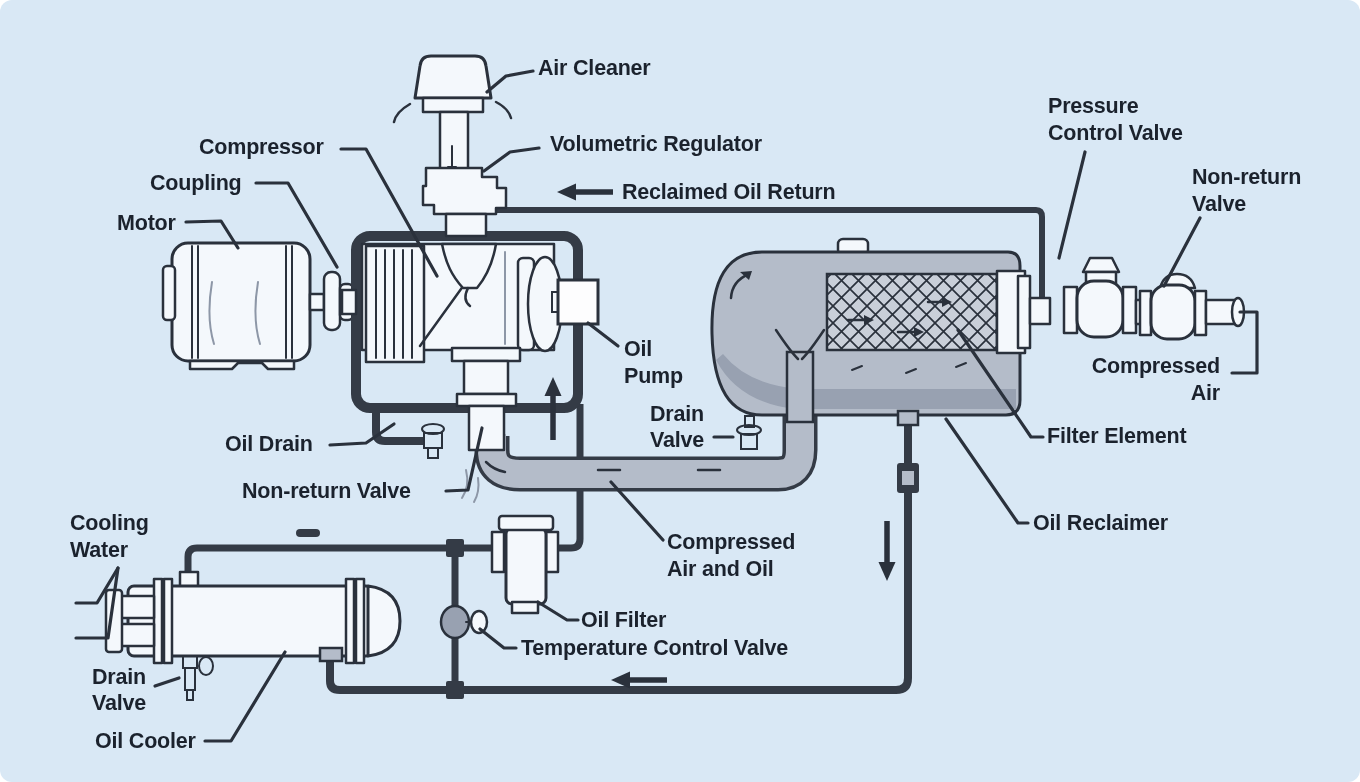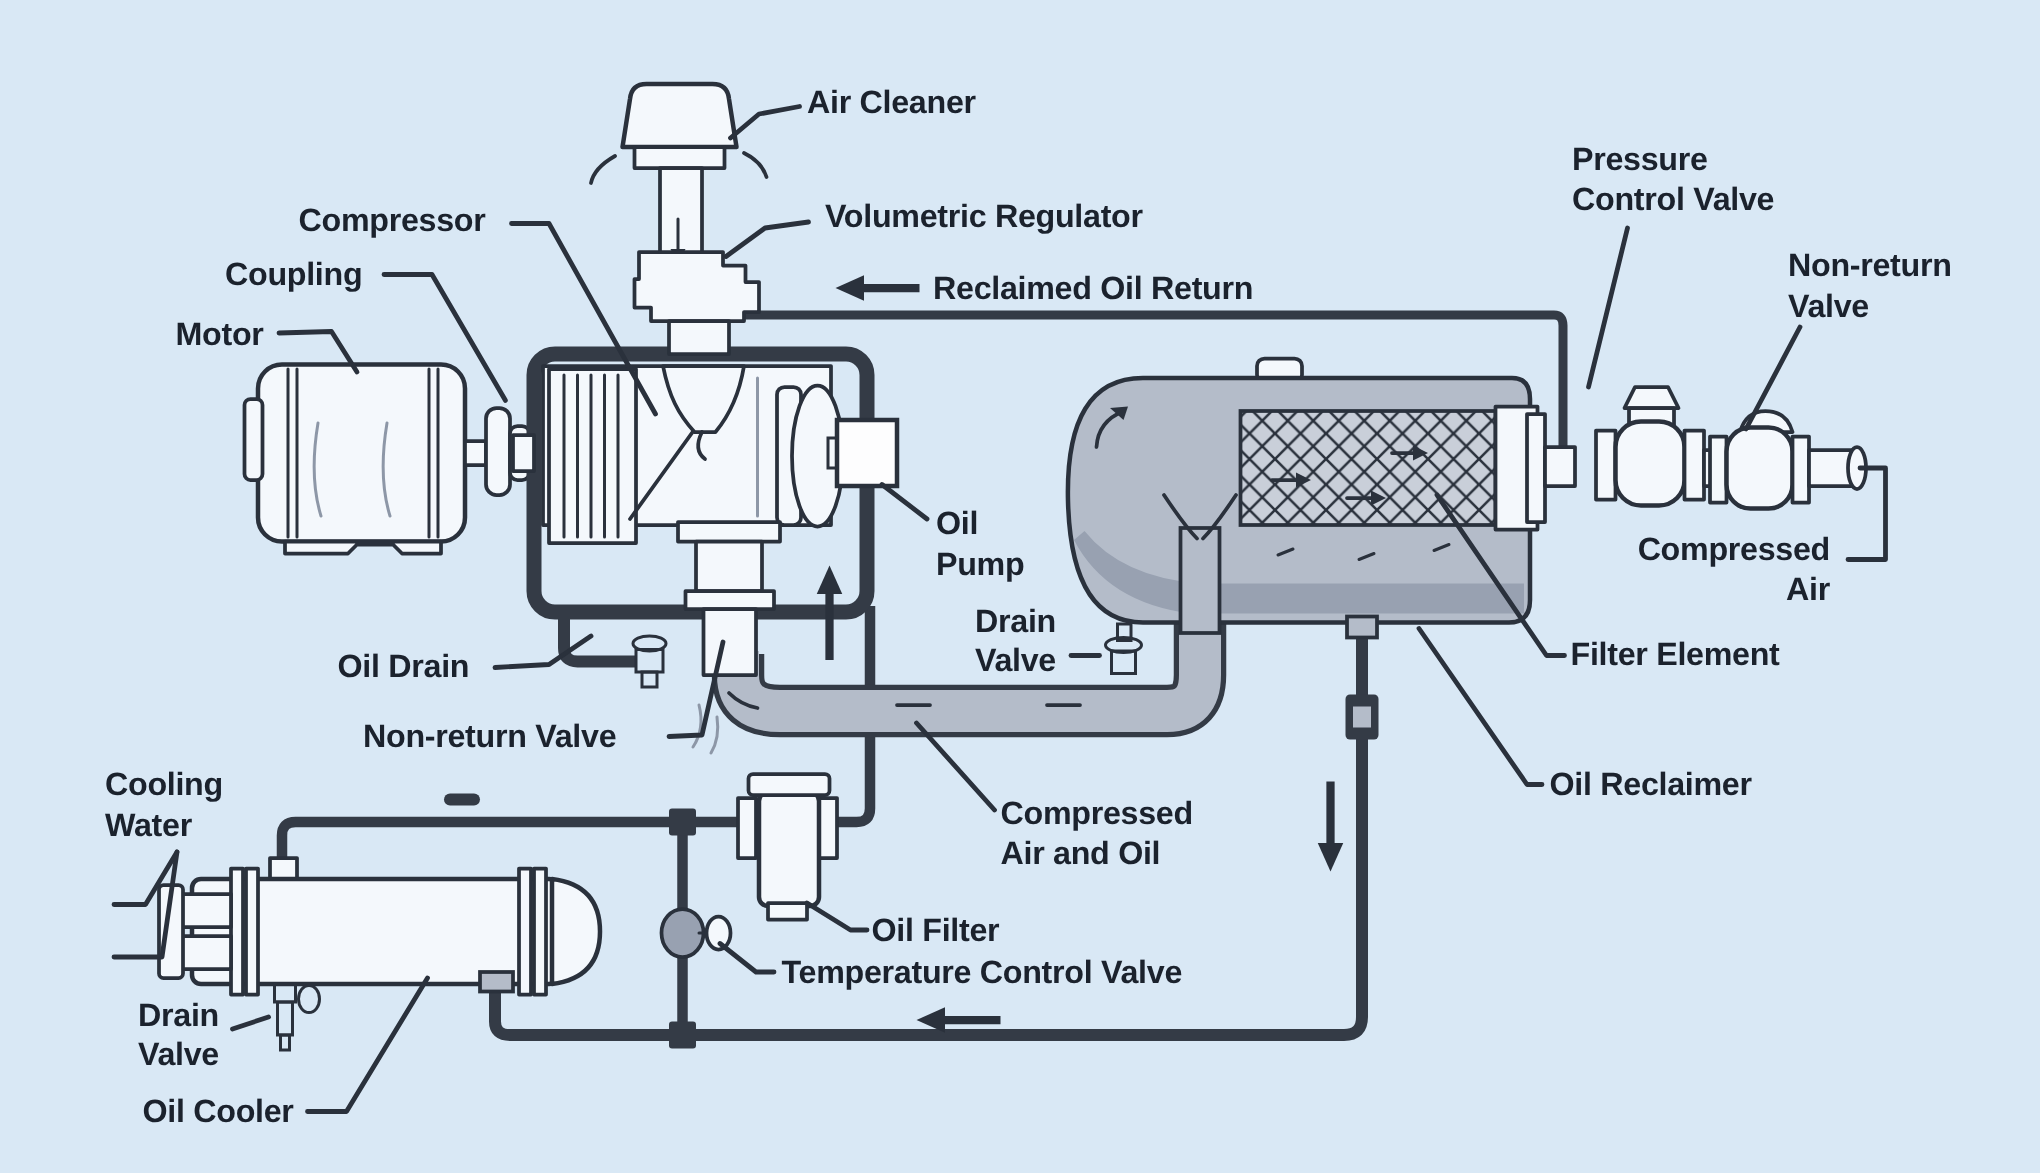--- a/index.html
+++ b/index.html
@@ -1,17 +1,17 @@
 <!DOCTYPE html>
 <html style="--bg: #d9e8f5; --ink: #2a313c; --label: #1b222d; --pipe: #343b46; --gray: #b4bcc9; --graydark: #98a1b1; --graylight: #c9cfd9; --light: #f4f8fc; --hint: #8d97a7;"><head>
 <meta charset="utf-8">
 <style>
   html,body{margin:0;padding:0;background:#ffffff;font-family:"Liberation Sans",sans-serif;}
   .frame{position:relative;width:1360px;height:782px;background:var(--bg,#d9e8f5);
-         border-radius:0;overflow:hidden;margin:0 auto;}
+         border-radius:12px;overflow:hidden;margin:0 auto;}
   svg{display:block;width:1360px;height:782px;}
   
   .part{fill:var(--light);stroke:var(--ink);stroke-width:2.5;stroke-linejoin:round;}
   .part3{fill:var(--light);stroke:var(--ink);stroke-width:3;stroke-linejoin:round;}
   .detail{fill:none;stroke:var(--ink);stroke-width:2.5;stroke-linecap:round;}
   .thin{fill:none;stroke:var(--ink);stroke-width:2;stroke-linecap:round;}
   .hint{fill:none;stroke:var(--hint);stroke-width:2;stroke-linecap:round;}
   
   .pipe{fill:none;stroke:var(--pipe);stroke-linejoin:round;}
   .fitting{fill:var(--pipe);}

